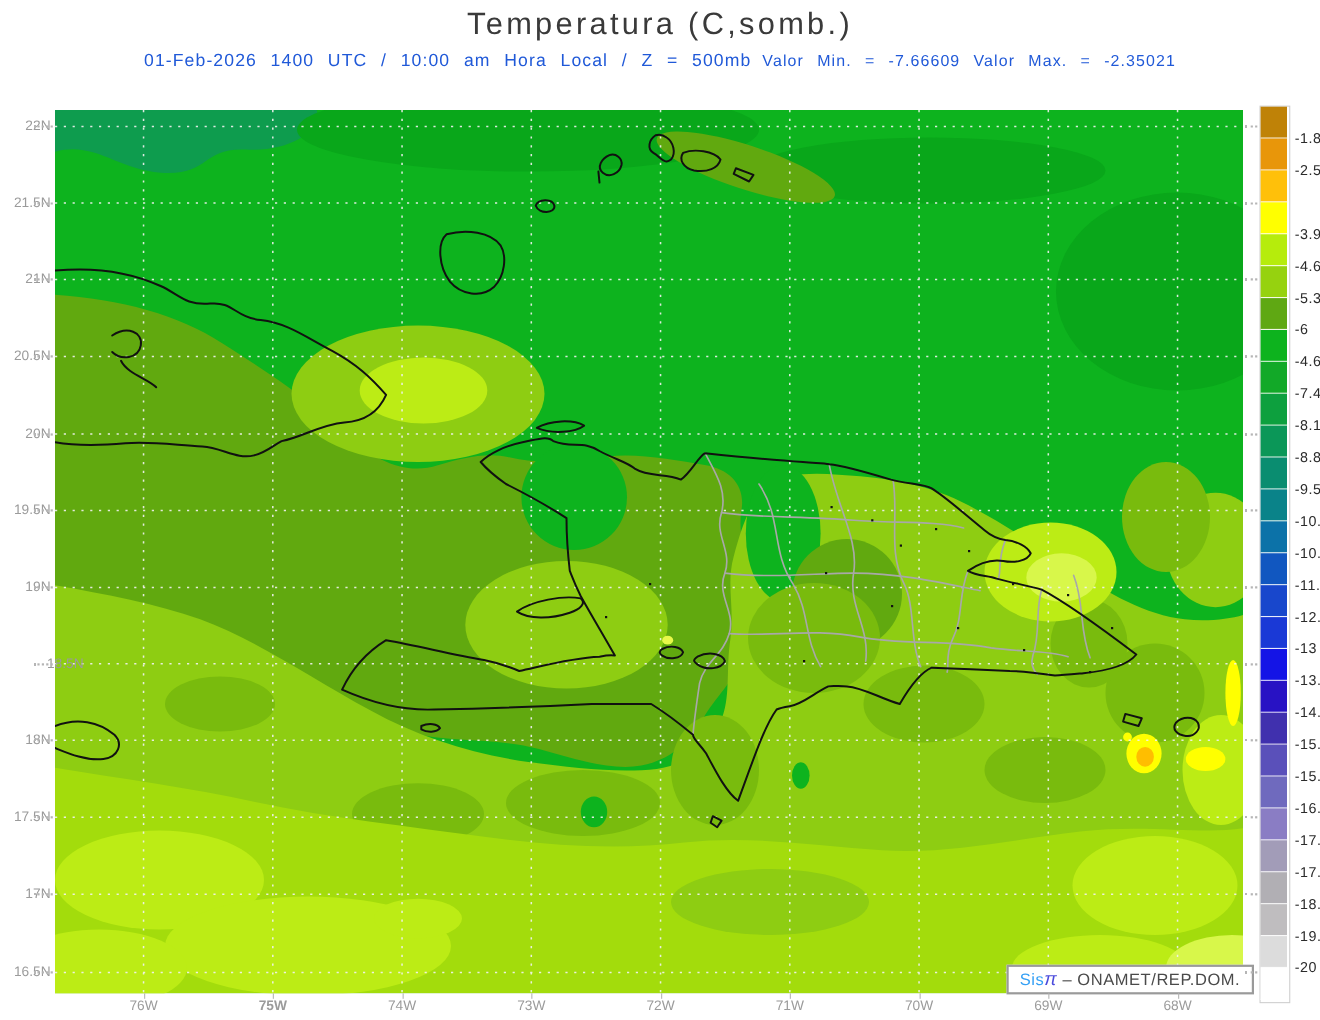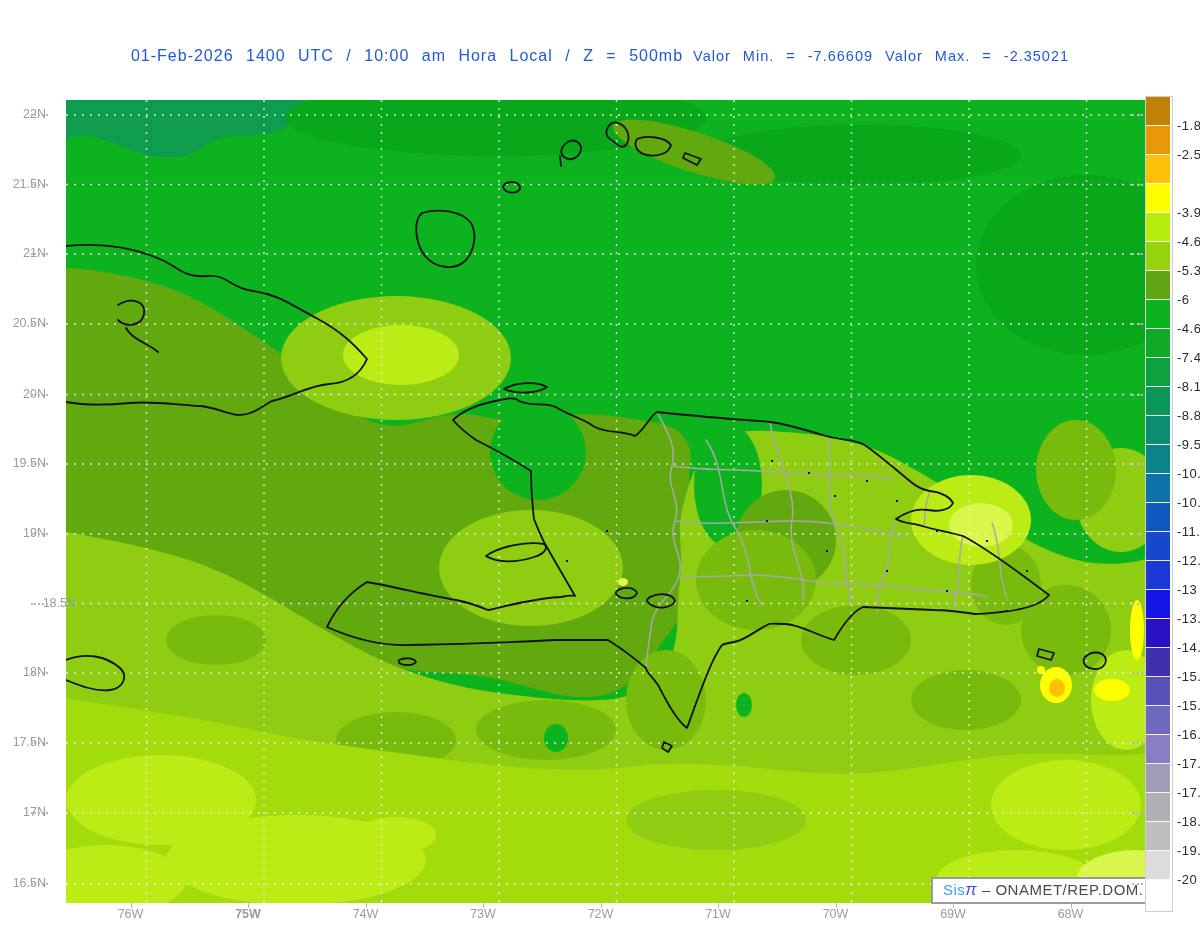--- a/index.html
+++ b/index.html
@@ -6,21 +6,21 @@
   body{width:1200px;height:927px;position:relative;overflow:hidden;
        font-family:"Liberation Sans",sans-serif;}
   .stage{position:absolute;inset:0;}
   .title{position:absolute;top:6px;left:0;width:1200px;text-align:center;
          font-size:28px;letter-spacing:3px;color:#3a3a3a;font-weight:400;}
   .sub1{position:absolute;top:47px;left:0;width:1200px;text-align:center;
         color:#2059d8;font-size:16px;letter-spacing:1px;word-spacing:7px;white-space:nowrap;}
   .sub1 .minmax{font-size:14.5px;margin-left:10px;}
   .sub2{position:absolute;top:68px;left:0;width:1200px;text-align:center;
         color:#2b96e2;font-size:15px;letter-spacing:1px;word-spacing:5px;white-space:nowrap;}
-  .mapwrap{position:absolute;left:50px;top:100px;width:1080px;height:803px;margin-left:16px;}
+  .mapwrap{position:absolute;left:50px;top:100px;width:1080px;height:803px;}
   .mapwrap svg{position:absolute;left:0;top:0;}
   .lat-label{position:absolute;width:46px;text-align:right;font-size:12.5px;color:#9b9b9b;}
   .lon-label{position:absolute;width:60px;text-align:center;font-size:12.5px;color:#9b9b9b;}
   .margin-dash{position:absolute;height:0;border-top:2px dotted #b5b5b5;}
   .lon-tick{position:absolute;width:1px;height:5px;background:#b5b5b5;}
   .legend-swatch{position:absolute;width:24px;height:29px;box-sizing:border-box;
                  border-bottom:1px solid rgba(255,255,255,.9);}
   .legend-frame{position:absolute;left:1145px;top:96px;width:26px;height:814px;
                 border:1px solid #cfcfcf;background:#fff;}
   .legend-label{position:absolute;font-size:13px;color:#2b2b2b;letter-spacing:.5px;}
@@ -29,20 +29,21 @@
             letter-spacing:.5px;white-space:nowrap;}
   .attr-box .sis{color:#35a0f5;}
   .attr-box .pi{color:#4b4bdc;font-style:italic;font-size:17px;}
   .attr-box .rest{color:#4a4a4a;}
 </style>
 </head>
 <body>
 
 <div class="stage">
 
+  <div class="title">Temperatura (C,somb.)</div>
 
   <div class="sub1"><span>01-Feb-2026  1400 UTC / 10:00 am Hora Local / Z = 500mb</span><span class="minmax">Valor Min. = -7.66609  Valor Max. = -2.35021</span></div>
 
 
   <div class="mapwrap">
     <svg width="1080" height="803" viewBox="0 0 1080 803">
 
       <g>
         <rect x="0" y="0" width="1080" height="803" fill="#0db31e"></rect>
         <path d="M0,0 L238,0 C242,20 212,38 174,36 C132,34 142,60 96,57 C56,54 36,28 0,38 Z" fill="#0e9c4e"></path>

